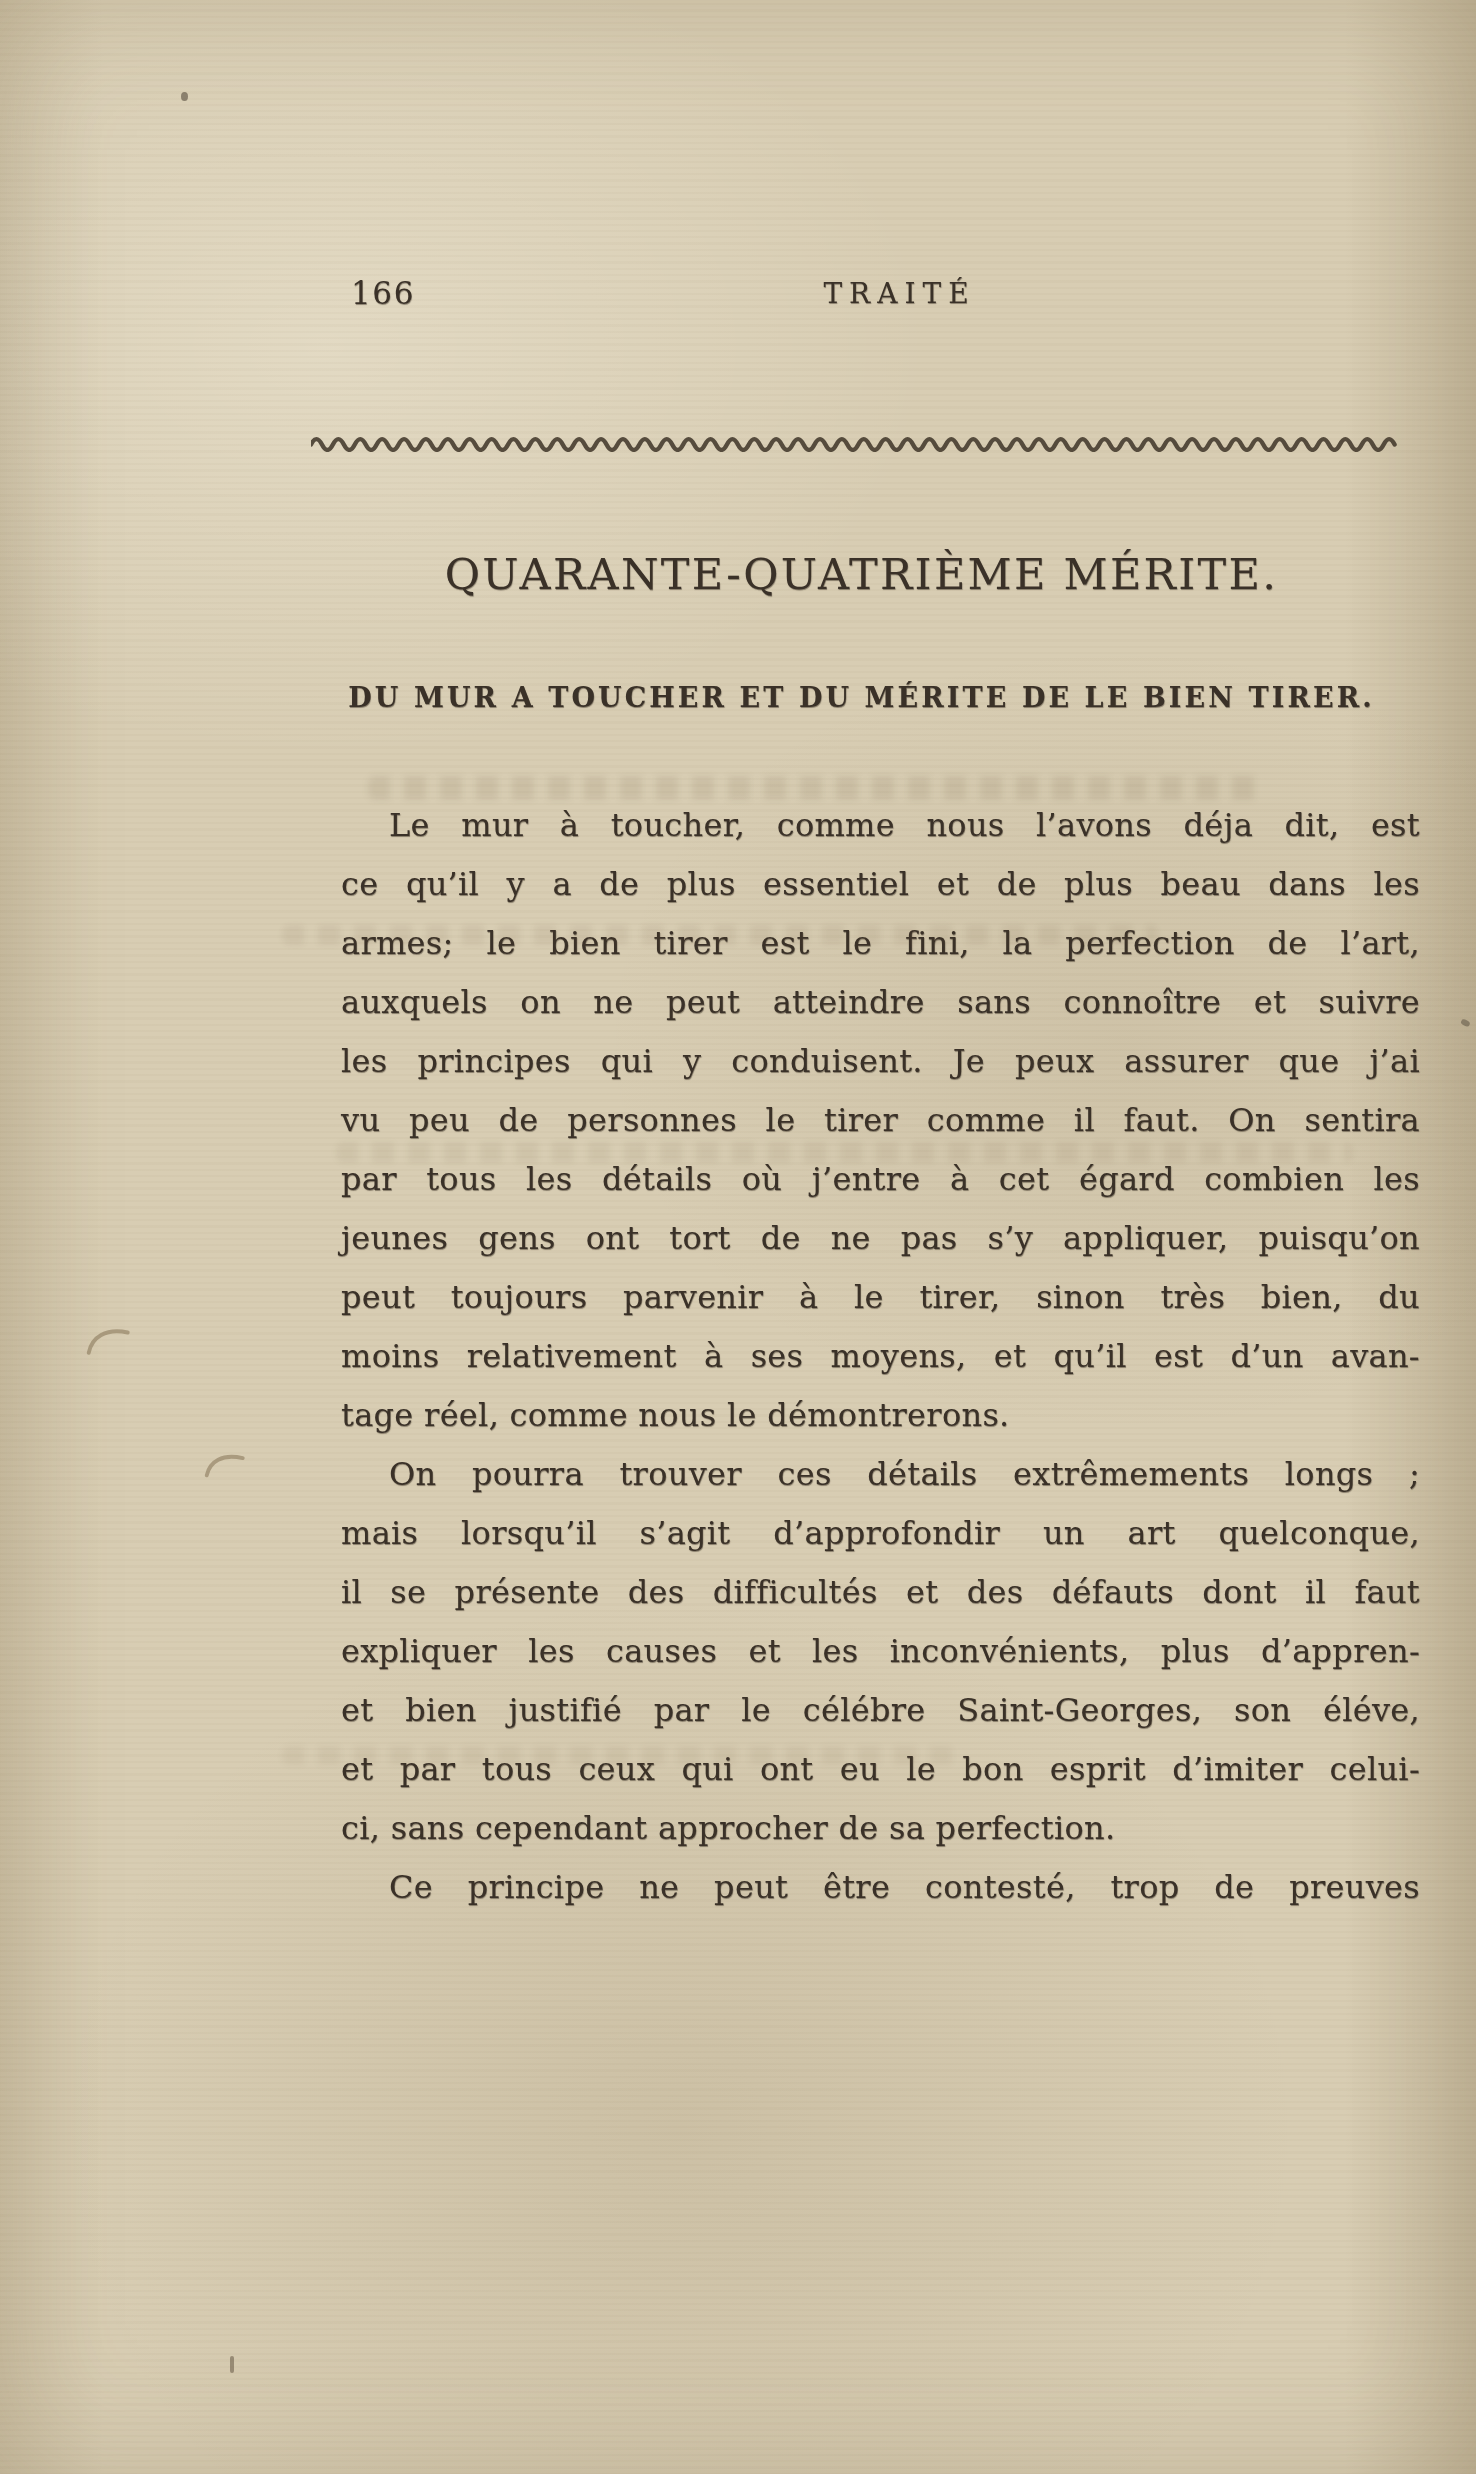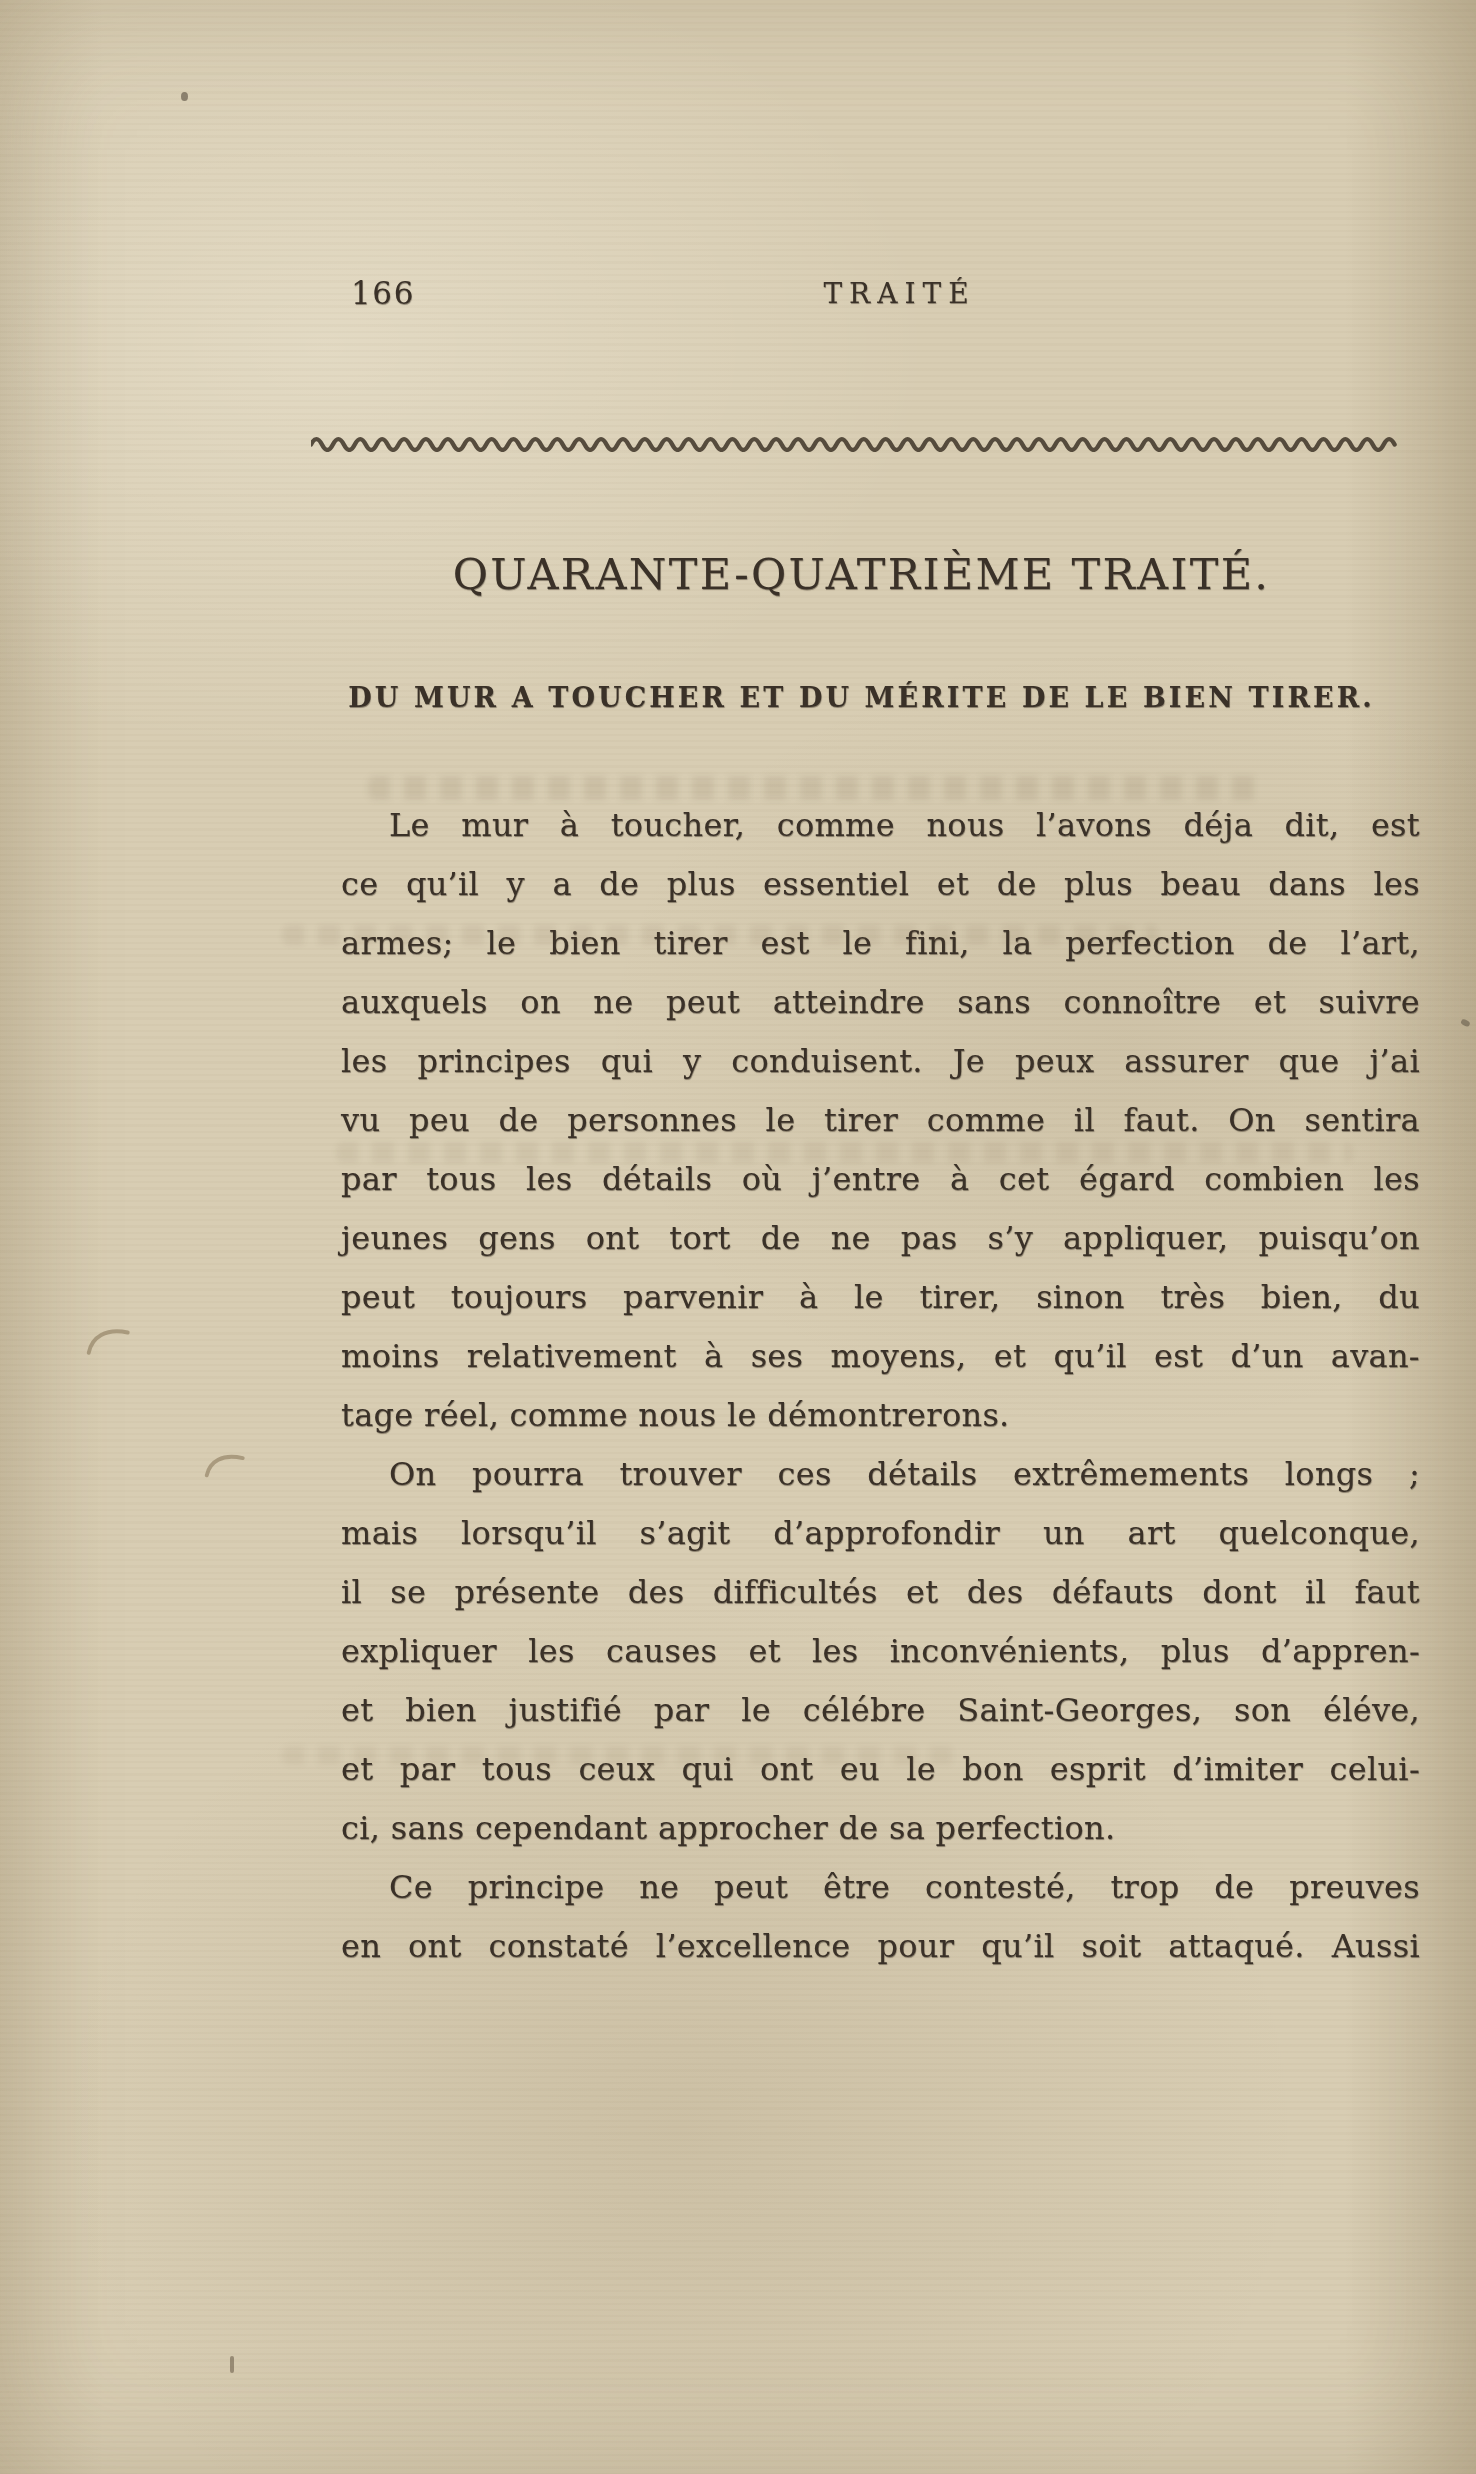--- a/index.html
+++ b/index.html
@@ -66,21 +66,21 @@
 
   <header class="running-head">
     <span class="page-number ink">166</span>
     <span class="running-title ink">TRAITÉ</span>
   </header>
 
   <svg class="ornament" viewBox="0 0 1398 26" preserveAspectRatio="none">
     <path id="ornament-path" d="M0 16 Q7 2 14 16 T28 16 T42 16 T56 16 T70 16 T84 16 T98 16 T112 16 T126 16 T140 16 T154 16 T168 16 T182 16 T196 16 T210 16 T224 16 T238 16 T252 16 T266 16 T280 16 T294 16 T308 16 T322 16 T336 16 T350 16 T364 16 T378 16 T392 16 T406 16 T420 16 T434 16 T448 16 T462 16 T476 16 T490 16 T504 16 T518 16 T532 16 T546 16 T560 16 T574 16 T588 16 T602 16 T616 16 T630 16 T644 16 T658 16 T672 16 T686 16 T700 16 T714 16 T728 16 T742 16 T756 16 T770 16 T784 16 T798 16 T812 16 T826 16 T840 16 T854 16 T868 16 T882 16 T896 16 T910 16 T924 16 T938 16 T952 16 T966 16 T980 16 T994 16 T1008 16 T1022 16 T1036 16 T1050 16 T1064 16 T1078 16 T1092 16 T1106 16 T1120 16 T1134 16 T1148 16 T1162 16 T1176 16 T1190 16 T1204 16 T1218 16 T1232 16 T1246 16 T1260 16 T1274 16 T1288 16 T1302 16 T1316 16 T1330 16 T1344 16 T1358 16 T1372 16 T1386 16" fill="none" stroke="#443a2d" stroke-width="5.5" stroke-linecap="round"></path>
   </svg>
 
-  <h1 class="lesson-title ink">QUARANTE-QUATRIÈME TRAITÉ.</h1>
+  <h1 class="lesson-title ink">QUARANTE-QUATRIÈME MÉRITE.</h1>
 
   <h2 class="lesson-subtitle ink">DU MUR A TOUCHER ET DU MÉRITE DE LE BIEN TIRER.</h2>
 
   <main class="body-text ink" id="body-lines">
       <div class="line indent">Le mur à toucher, comme nous l’avons déja dit, est</div>
       <div class="line">ce qu’il y a de plus essentiel et de plus beau dans les</div>
       <div class="line">armes; le bien tirer est le fini, la perfection de l’art,</div>
       <div class="line">auxquels on ne peut atteindre sans connoître et suivre</div>
       <div class="line">les principes qui y conduisent. Je peux assurer que j’ai</div>
       <div class="line">vu peu de personnes le tirer comme il faut. On sentira</div>
@@ -90,21 +90,20 @@
       <div class="line">moins relativement à ses moyens, et qu’il est d’un avan-</div>
       <div class="line left">tage réel, comme nous le démontrerons.</div>
       <div class="line indent">On pourra trouver ces détails extrêmements longs ;</div>
       <div class="line">mais lorsqu’il s’agit d’approfondir un art quelconque,</div>
       <div class="line">il se présente des difficultés et des défauts dont il faut</div>
       <div class="line">expliquer les causes et les inconvénients, plus d’appren-</div>
       <div class="line">et bien justifié par le célébre Saint-Georges, son éléve,</div>
       <div class="line">et par tous ceux qui ont eu le bon esprit d’imiter celui-</div>
       <div class="line left">ci, sans cependant approcher de sa perfection.</div>
       <div class="line indent">Ce principe ne peut être contesté, trop de preuves</div>
-      <div class="line">en ont constaté l’excellence pour qu’il soit attaqué. Aussi</div>
     </main>
 
   <div class="ghost" style="left:368px; top:776px;  width:892px; height:23.5px;"></div>
   <div class="ghost" style="left:282px; top:925px; width:876px; height:20.3px; opacity:.8;"></div>
   <div class="ghost" style="left:336px; top:1142px; width:1017px; height:21px; opacity:.7;"></div>
   <div class="ghost" style="left:282px; top:1746px; width:673px;  height:19px; opacity:.6;"></div>
 
   <div class="speck" style="left:181px; top:92px; width:7px; height:9.4px; opacity:.55;"></div>
   <div class="speck" style="left:1461px; top:1020px; width:9.4px; height:5.5px; opacity:.45; transform:rotate(25deg);"></div>
   <svg class="margin-mark" style="left:84px; top:1320px;" width="50" height="39" viewBox="0 0 64 50">

